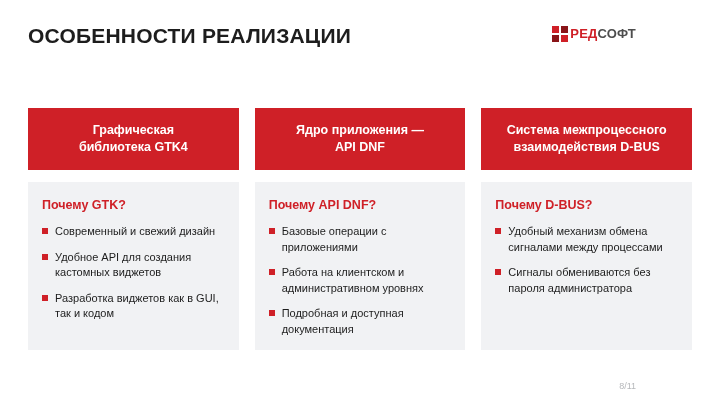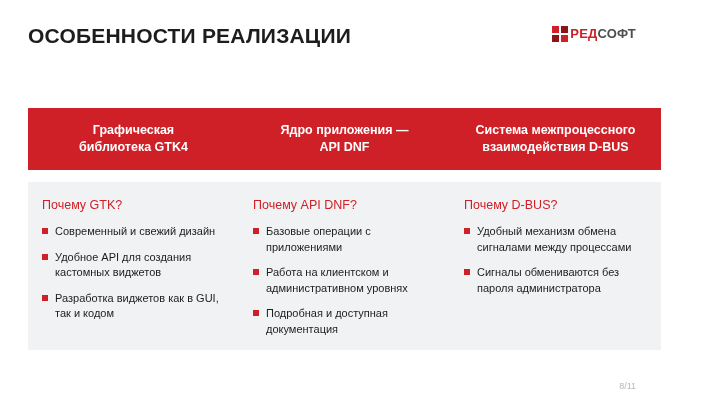--- a/index.html
+++ b/index.html
@@ -58,20 +58,21 @@
   }
   .logo-text .red { color: #cf2027; }
   .logo-text .soft { color: #4d4d4d; }
 
   .columns {
     position: absolute;
     left: 28px;
     top: 108px;
     width: 664px;
     display: flex;
+    gap: 16px;
   }
   .col {
     width: 211px;
     display: flex;
     flex-direction: column;
   }
   .card-head {
     background: #cf2027;
     color: #ffffff;
     font-size: 12.5px;
@@ -88,21 +89,21 @@
   .card-body {
     background: #f1f2f4;
     margin-top: 12px;
     padding: 16px 14px 18px 14px;
     box-sizing: border-box;
     height: 168px;
   }
   .card-q {
     color: #cf2027;
     font-size: 12.5px;
-    font-weight: normal;
+    font-weight: bold;
     margin: 0 0 12px 0;
   }
   ul.points {
     list-style: none;
     margin: 0;
     padding: 0;
   }
   ul.points li {
     position: relative;
     padding-left: 13px;

